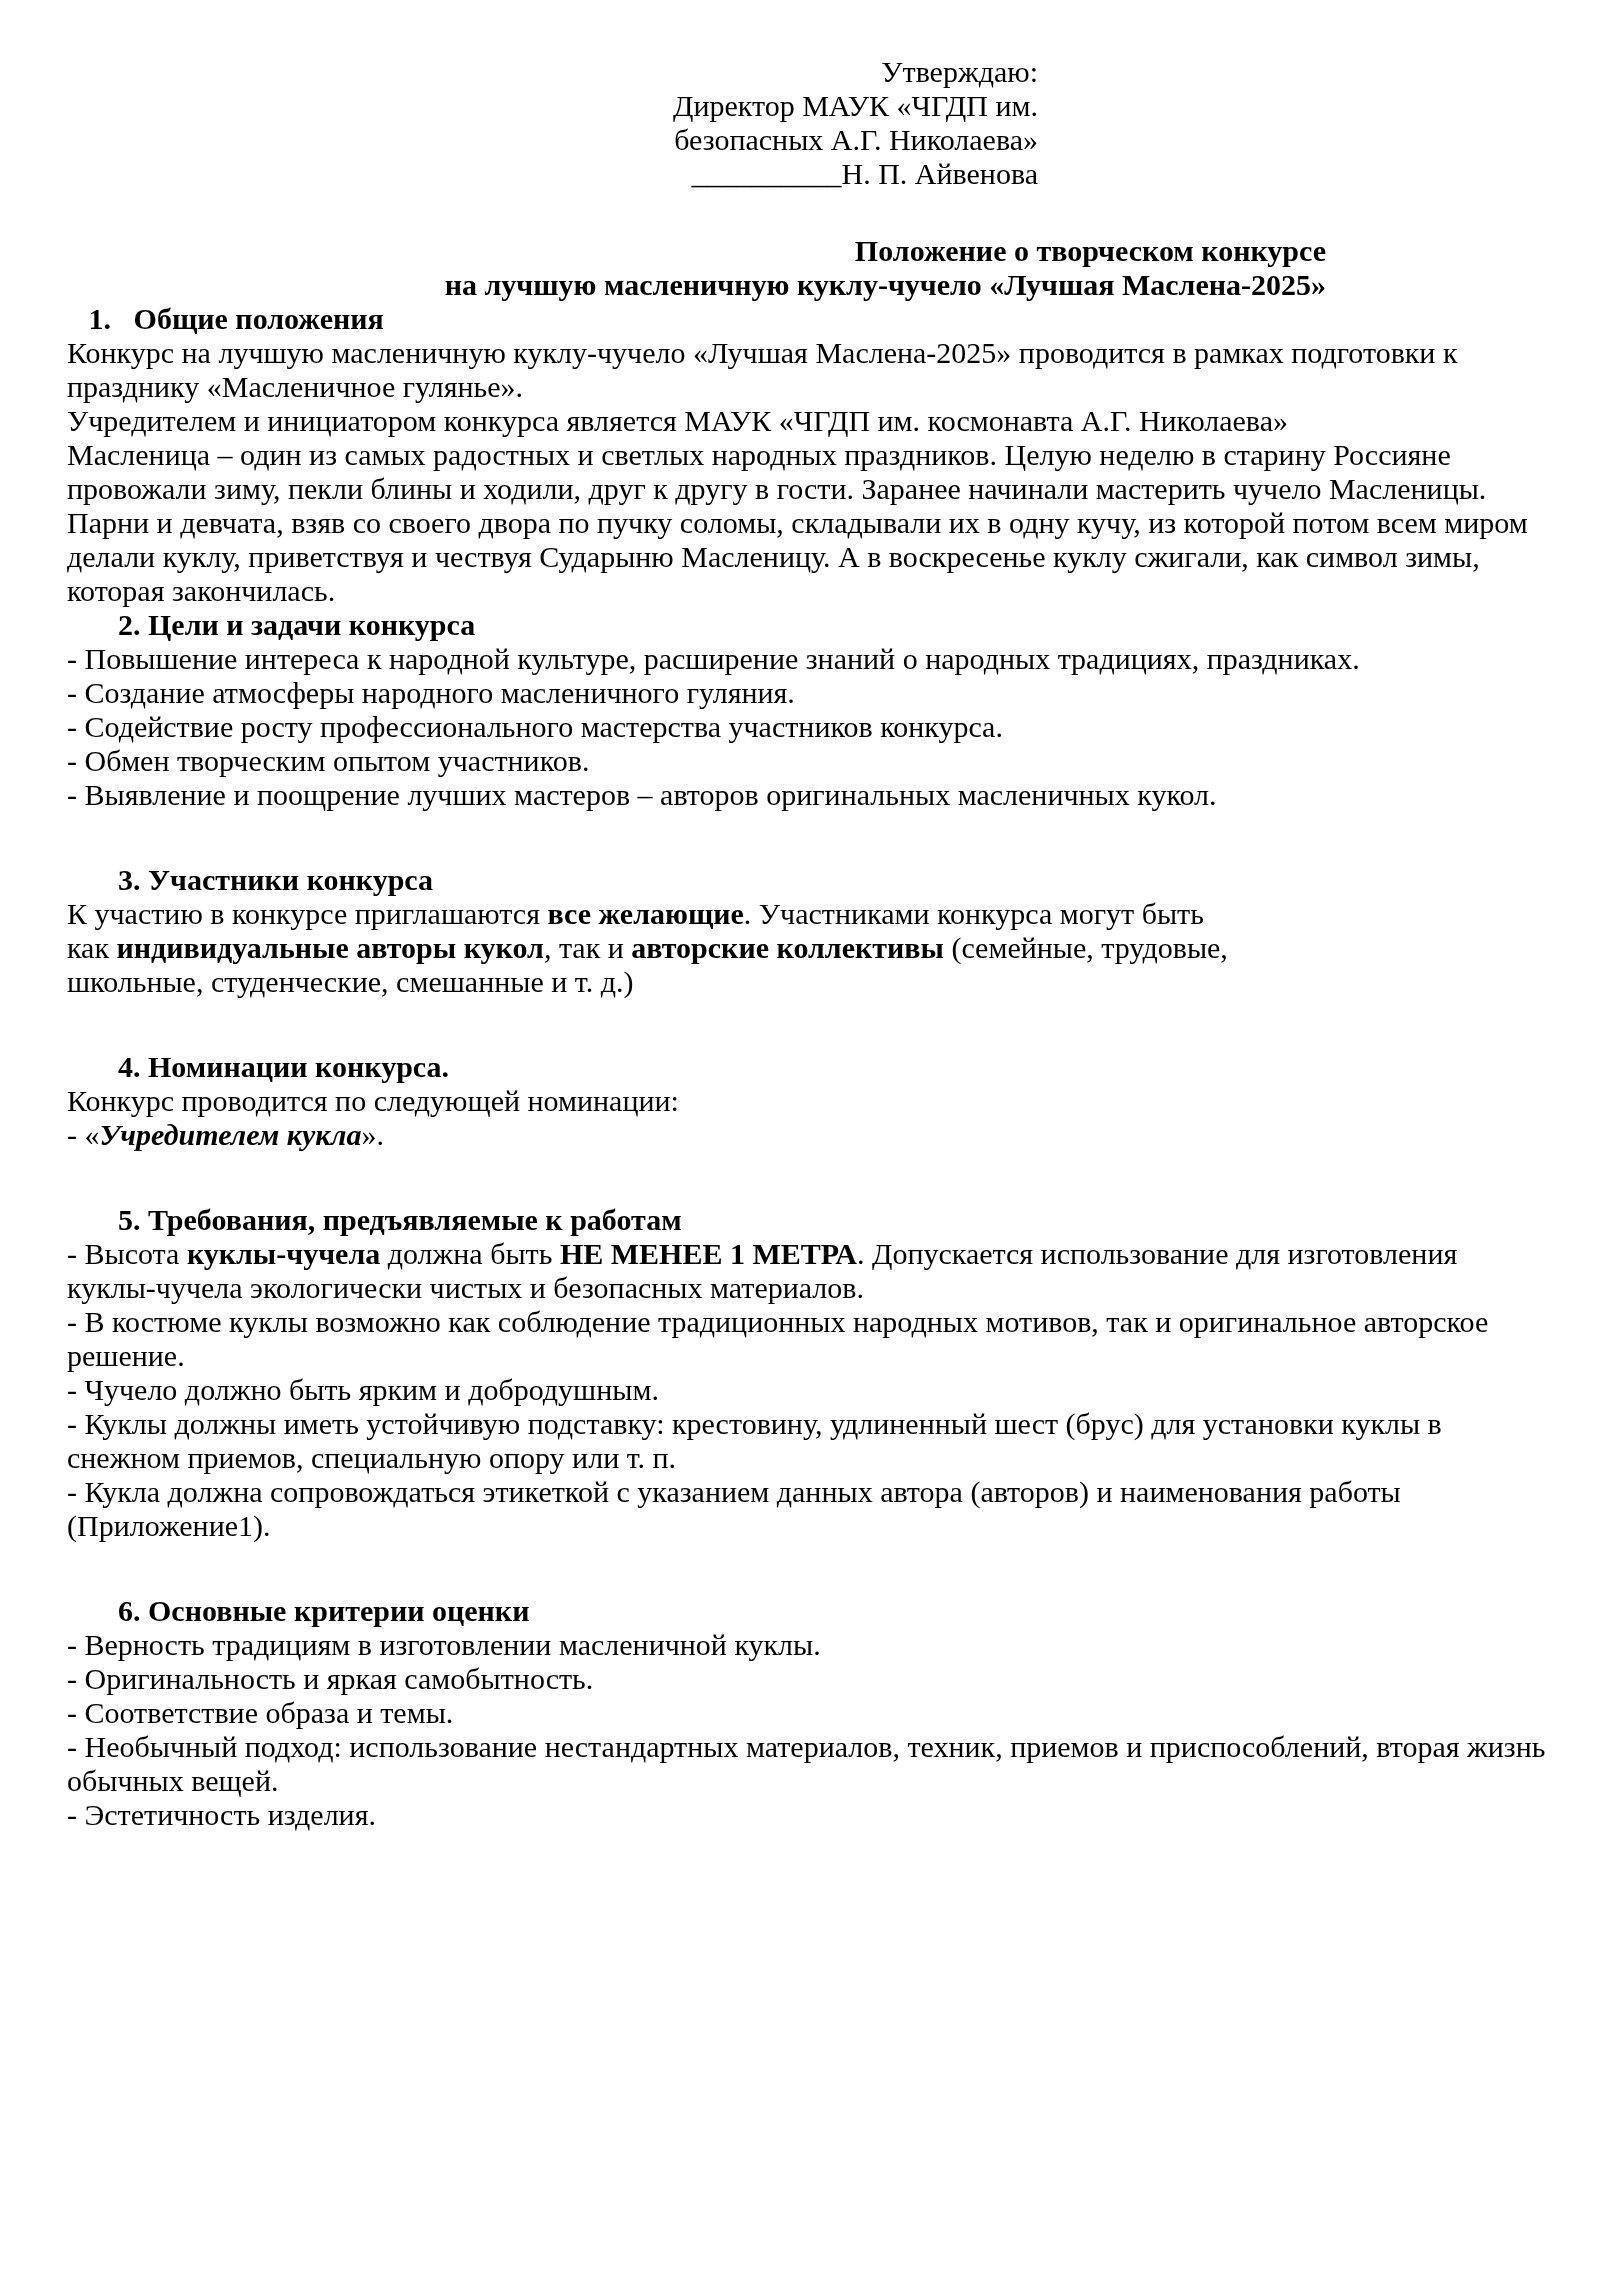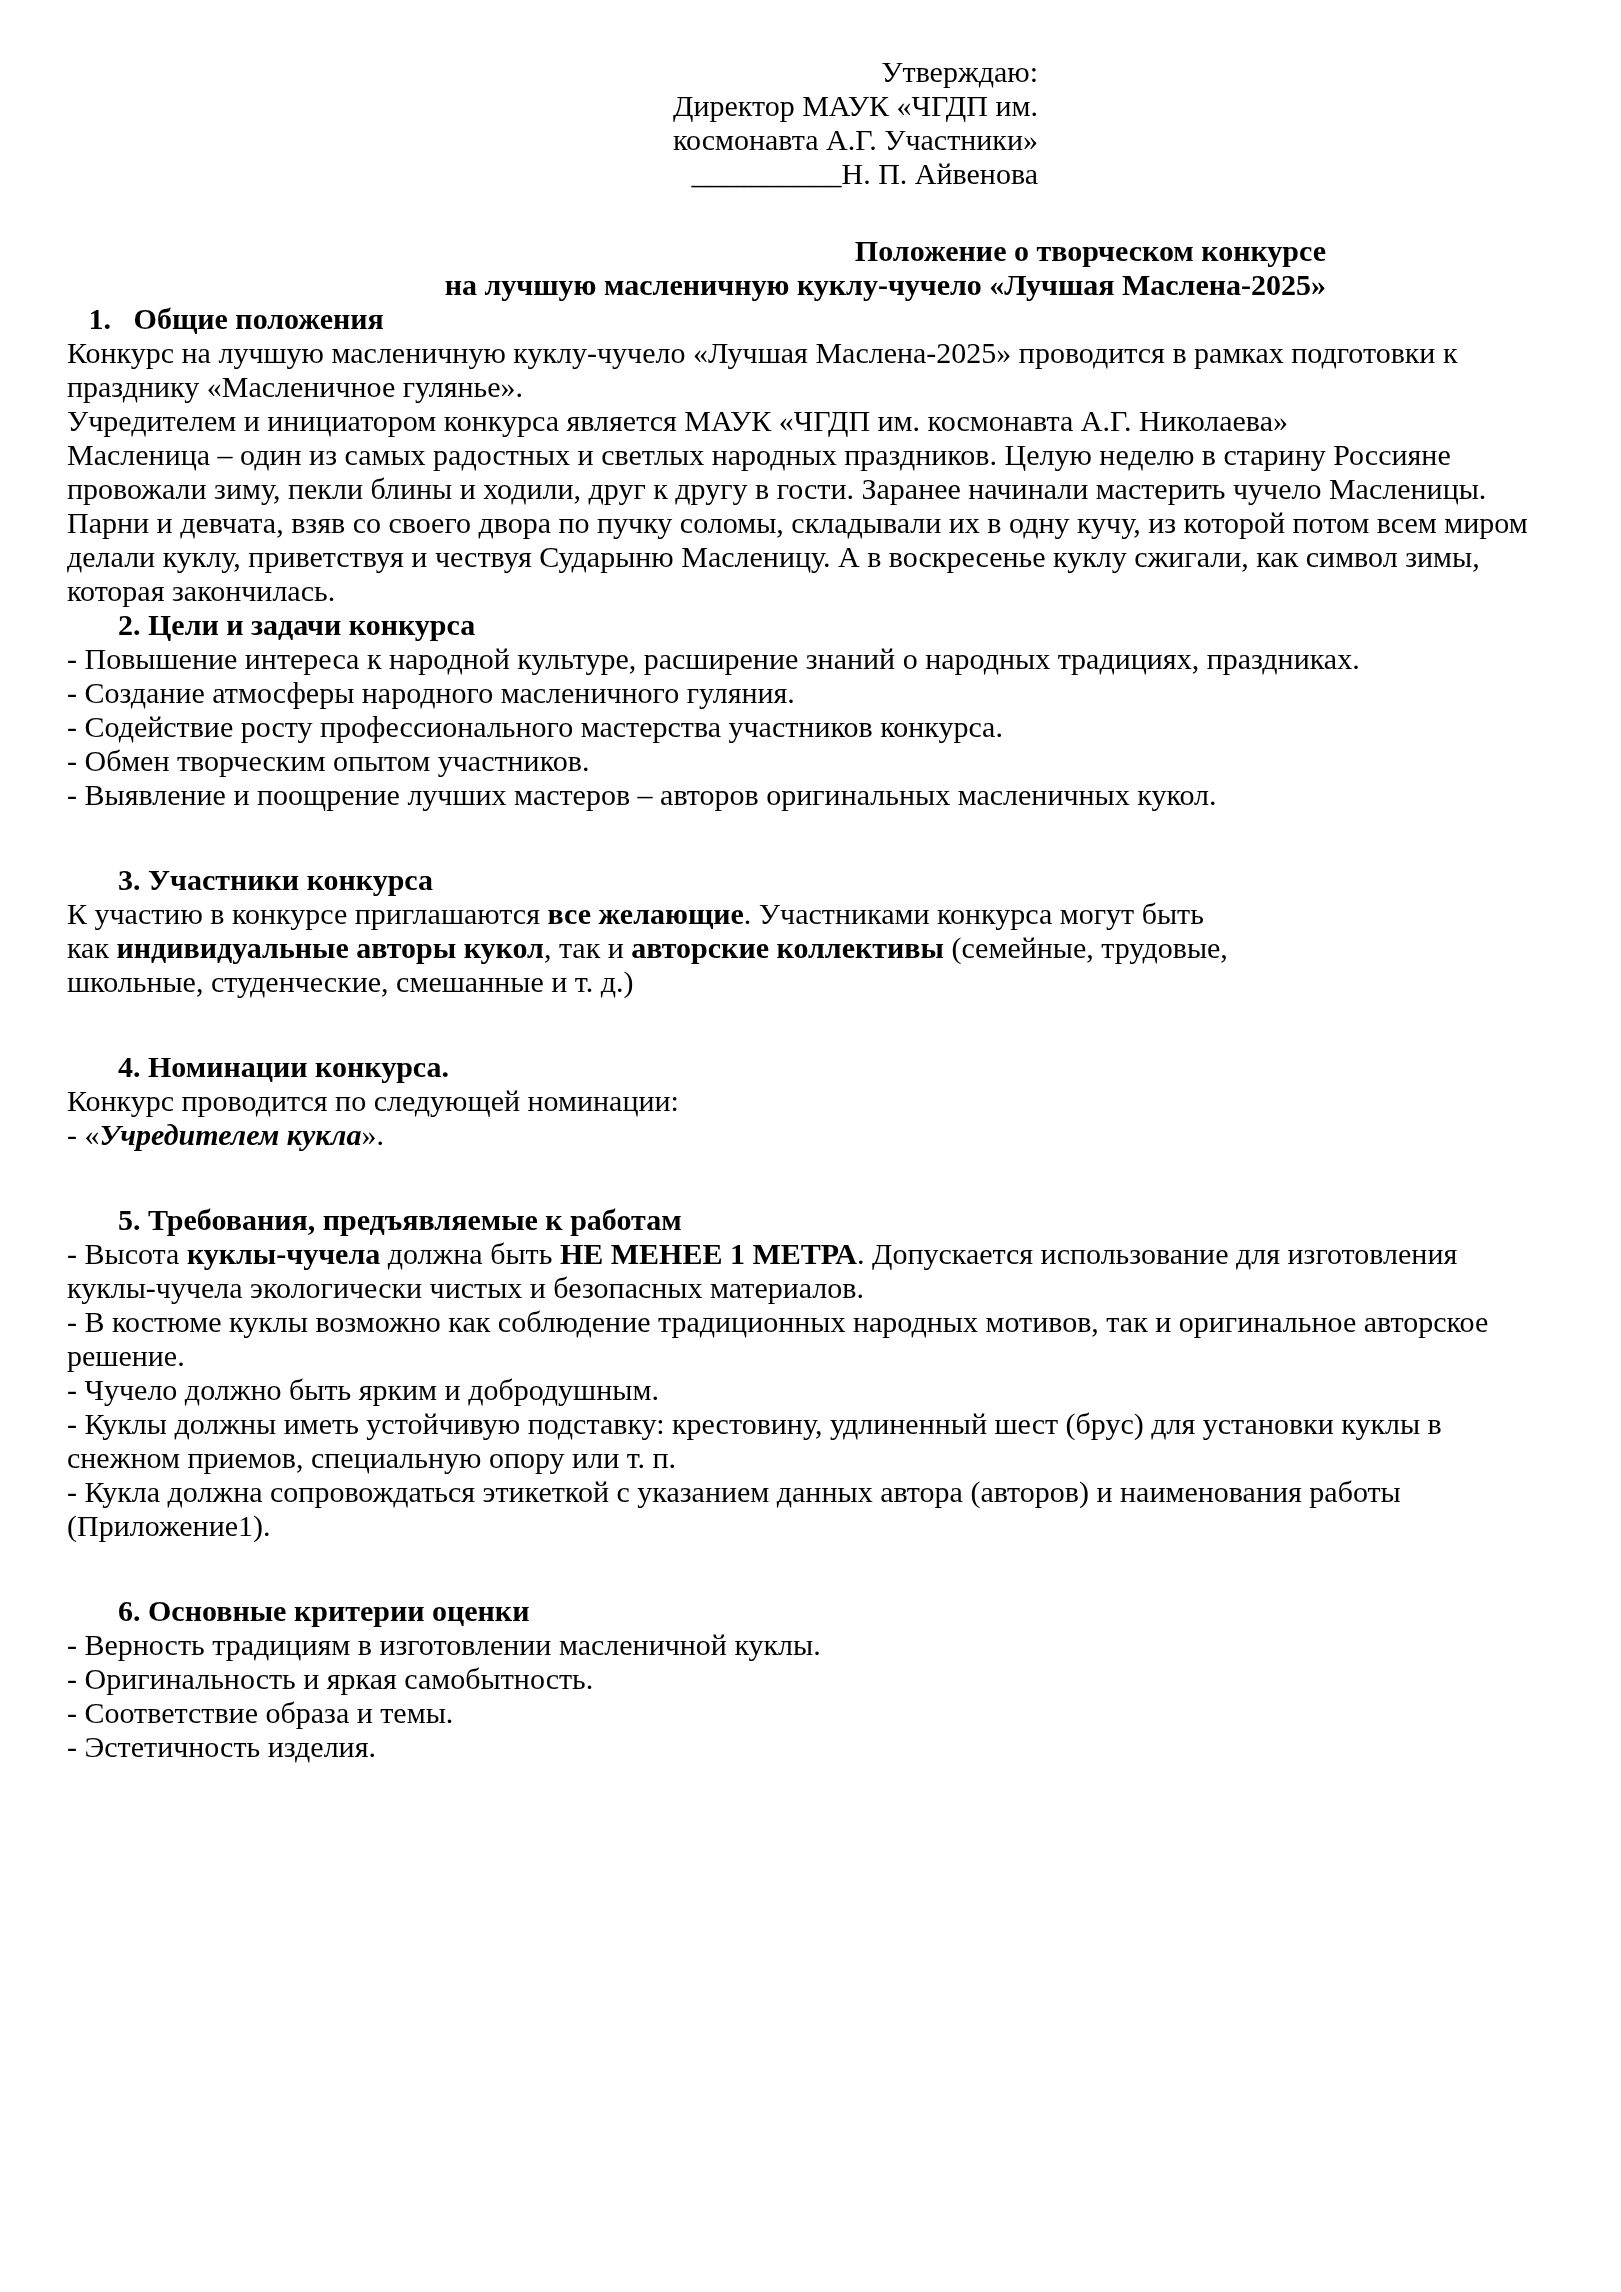--- a/index.html
+++ b/index.html
@@ -46,21 +46,21 @@
   .i { font-style: italic; }
 </style>
 </head>
 <body>
 
 <div class="page">
 
   <div class="approval">
     <div class="approval-line">Утверждаю:</div>
     <div class="approval-line">Директор МАУК «ЧГДП им.</div>
-    <div class="approval-line">космонавта А.Г. Участники»</div>
+    <div class="approval-line">безопасных А.Г. Николаева»</div>
     <div class="approval-line">__________Н. П. Айвенова</div>
   </div>
 
   <div class="title-block">
     <div class="title-line">Положение о творческом конкурсе</div>
     <div class="title-line">на лучшую масленичную куклу-чучело «Лучшая Маслена-2025»</div>
   </div>
 
   <div class="doc-body" id="doc-body">
       <div class="hnum"><span class="b ">1.   Общие положения</span></div>
@@ -87,18 +87,19 @@
       <div class="p"><span class="">- Высота </span><span class="b ">куклы-чучела</span><span class=""> должна быть </span><span class="b ">НЕ МЕНЕЕ 1 МЕТРА</span><span class="">. Допускается использование для изготовления куклы-чучела экологически чистых и безопасных материалов.</span></div>
       <div class="p"><span class="">- В костюме куклы возможно как соблюдение традиционных народных мотивов, так и оригинальное авторское решение.</span></div>
       <div class="p"><span class="">- Чучело должно быть ярким и добродушным.</span></div>
       <div class="p"><span class="">- Куклы должны иметь устойчивую подставку: крестовину, удлиненный шест (брус) для установки куклы в снежном приемов, специальную опору или т. п.</span></div>
       <div class="p"><span class="">- Кукла должна сопровождаться этикеткой с указанием данных автора (авторов) и наименования работы (Приложение1).</span></div>
       <div class="gap"></div>
       <div class="h"><span class="b ">6. Основные критерии оценки</span></div>
       <div class="p"><span class="">- Верность традициям в изготовлении масленичной куклы.</span></div>
       <div class="p"><span class="">- Оригинальность и яркая самобытность.</span></div>
       <div class="p"><span class="">- Соответствие образа и темы.</span></div>
+      <div class="p"><span class="">- Необычный подход: использование нестандартных материалов, техник, приемов и приспособлений, вторая жизнь обычных вещей.</span></div>
       <div class="p"><span class="">- Эстетичность изделия.</span></div>
       <div class="gap"></div>
     </div>
 
 </div>
 
 
 </body></html>

